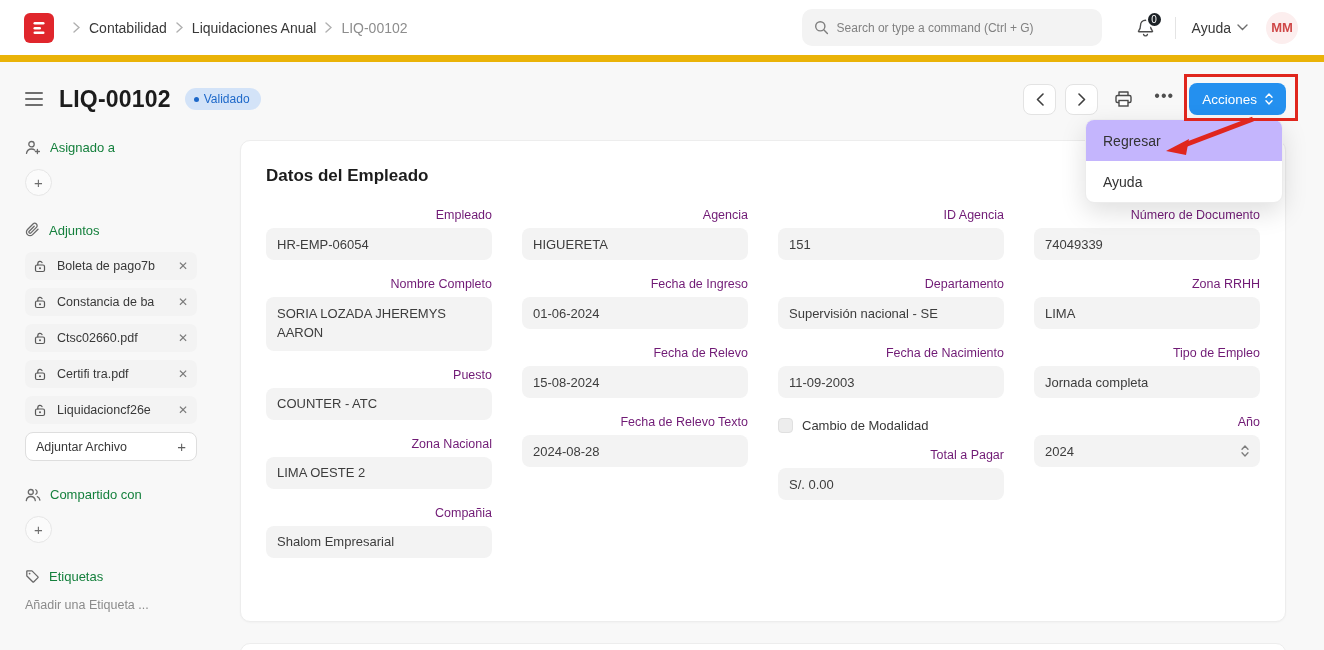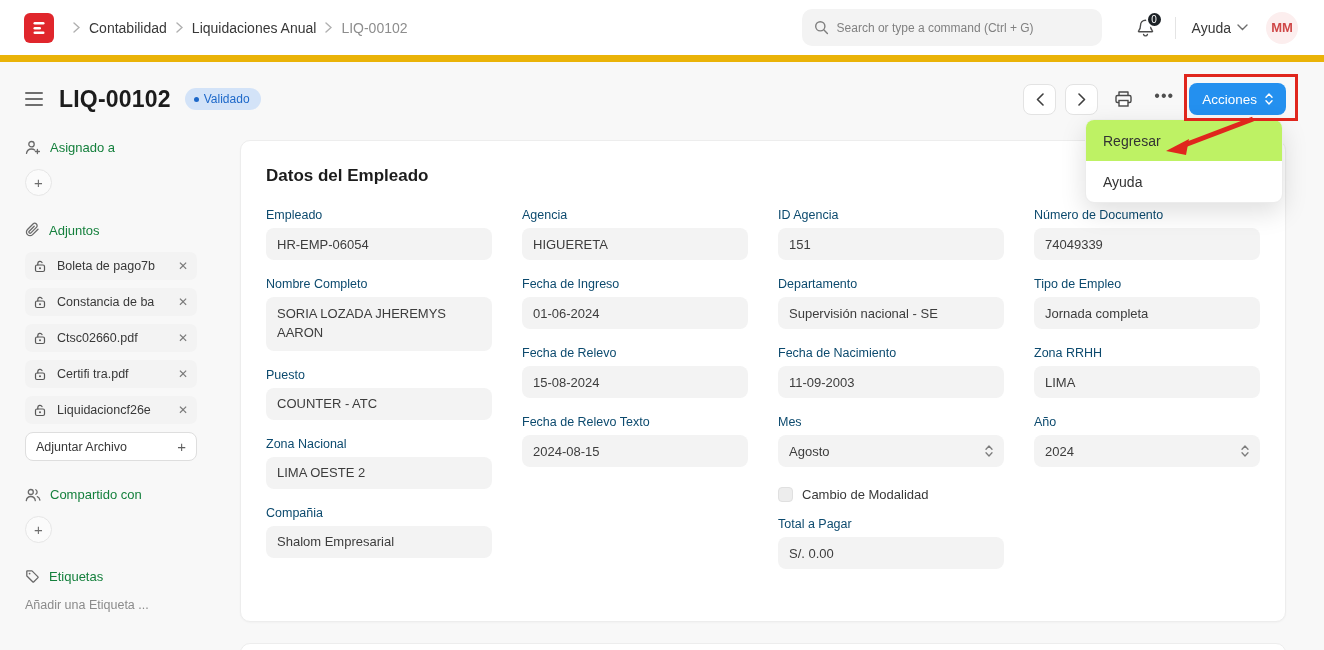--- a/index.html
+++ b/index.html
@@ -47,32 +47,32 @@
   .tag-add { font-size:12.5px; color:#8b8b8b; cursor:text; }
 
   
   .card { position:absolute; left:240px; right:38px; background:#fff; border:1px solid #ededed; border-radius:10px; box-shadow:0 1px 2px rgba(0,0,0,.03); }
   .card.main { top:140px; height:482px; padding:25px 25px; }
   .card.next { top:643px; height:60px; }
   .sec-title { font-size:17px; font-weight:bold; color:#1c1c1c; margin-bottom:22px; }
   .grid { display:grid; grid-template-columns:1fr 1fr 1fr 1fr; column-gap:30px; }
   .col { display:flex; flex-direction:column; }
   .field { margin-bottom:17px; }
-  .f-label { font-size:12.5px; color:#0c4a6e; margin-bottom:6px; }
+  .f-label { font-size:12.5px; color:#701a75; margin-bottom:6px;text-align:right; }
   .f-control { background:#f3f3f3; border-radius:8px; min-height:32px; padding:7px 11px; font-size:13px; color:#3d3d3d; display:flex; align-items:center; }
   .f-control.multiline { align-items:flex-start; line-height:1.45; padding-top:8px; padding-bottom:8px; }
   .f-select { justify-content:space-between; cursor:pointer; }
   .chk-row { display:flex; align-items:center; gap:9px; margin:3px 0 15px 0; }
   .chk-box { width:15px; height:15px; background:#ededed; border:1px solid #e0e0e0; border-radius:4px; cursor:pointer; }
   .chk-label { font-size:13px; color:#383838; }
 
   
   .menu { position:absolute; top:119px; left:1085px; width:198px; background:#fff; border:1px solid #ececec; border-radius:9px; box-shadow:0 9px 26px rgba(0,0,0,.13); z-index:20; overflow:hidden; }
   .menu-item { height:41px; display:flex; align-items:center; padding:0 17px; font-size:14px; color:#333; cursor:pointer; }
-  .menu-item.hover { background:#bef264; }
+  .menu-item.hover { background:#c4b5fd; }
 
   
   .anno-box { position:absolute; left:1184px; top:74px; width:114px; height:47px; border:3px solid #e0261d; z-index:30; pointer-events:none; }
   .anno-arrow { position:absolute; left:0; top:0; width:1324px; height:650px; z-index:31; pointer-events:none; }
 
   svg { display:block; }
 </style>
 </head>
 <body>
 
@@ -322,71 +322,59 @@
       <div class="field">
         <div class="f-label">Fecha de Ingreso</div>
         <div class="f-control">01-06-2024</div>
       </div>
       <div class="field">
         <div class="f-label">Fecha de Relevo</div>
         <div class="f-control">15-08-2024</div>
       </div>
       <div class="field">
         <div class="f-label">Fecha de Relevo Texto</div>
-        <div class="f-control">2024-08-15</div>
+        <div class="f-control">2024-08-28</div>
       </div>
     </div>
 
     <div class="col">
       <div class="field">
         <div class="f-label">ID Agencia</div>
         <div class="f-control">151</div>
       </div>
       <div class="field">
         <div class="f-label">Departamento</div>
         <div class="f-control">Supervisión nacional - SE</div>
       </div>
       <div class="field">
         <div class="f-label">Fecha de Nacimiento</div>
         <div class="f-control">11-09-2003</div>
-      </div>
-      <div class="field">
-        <div class="f-label">Mes</div>
-        <div class="f-control f-select">
-          <span>Agosto</span>
-          <span>
-              <svg width="8" height="12" viewBox="0 0 8 12">
-                <path d="M1 4.2L4 1l3 3.2" stroke="#7c7c7c" stroke-width="1.3" fill="none" stroke-linecap="round" stroke-linejoin="round"></path>
-                <path d="M1 7.8L4 11l3-3.2" stroke="#7c7c7c" stroke-width="1.3" fill="none" stroke-linecap="round" stroke-linejoin="round"></path>
-              </svg>
-            </span>
-        </div>
       </div>
       <div class="chk-row">
         <div class="chk-box"></div>
         <div class="chk-label">Cambio de Modalidad</div>
       </div>
       <div class="field">
         <div class="f-label">Total a Pagar</div>
         <div class="f-control">S/. 0.00</div>
       </div>
     </div>
 
     <div class="col">
       <div class="field">
         <div class="f-label">Número de Documento</div>
         <div class="f-control">74049339</div>
       </div>
       <div class="field">
+        <div class="f-label">Zona RRHH</div>
+        <div class="f-control">LIMA</div>
+      </div>
+      <div class="field">
         <div class="f-label">Tipo de Empleo</div>
         <div class="f-control">Jornada completa</div>
-      </div>
-      <div class="field">
-        <div class="f-label">Zona RRHH</div>
-        <div class="f-control">LIMA</div>
       </div>
       <div class="field">
         <div class="f-label">Año</div>
         <div class="f-control f-select">
           <span>2024</span>
           <span>
               <svg width="8" height="12" viewBox="0 0 8 12">
                 <path d="M1 4.2L4 1l3 3.2" stroke="#7c7c7c" stroke-width="1.3" fill="none" stroke-linecap="round" stroke-linejoin="round"></path>
                 <path d="M1 7.8L4 11l3-3.2" stroke="#7c7c7c" stroke-width="1.3" fill="none" stroke-linecap="round" stroke-linejoin="round"></path>
               </svg>

